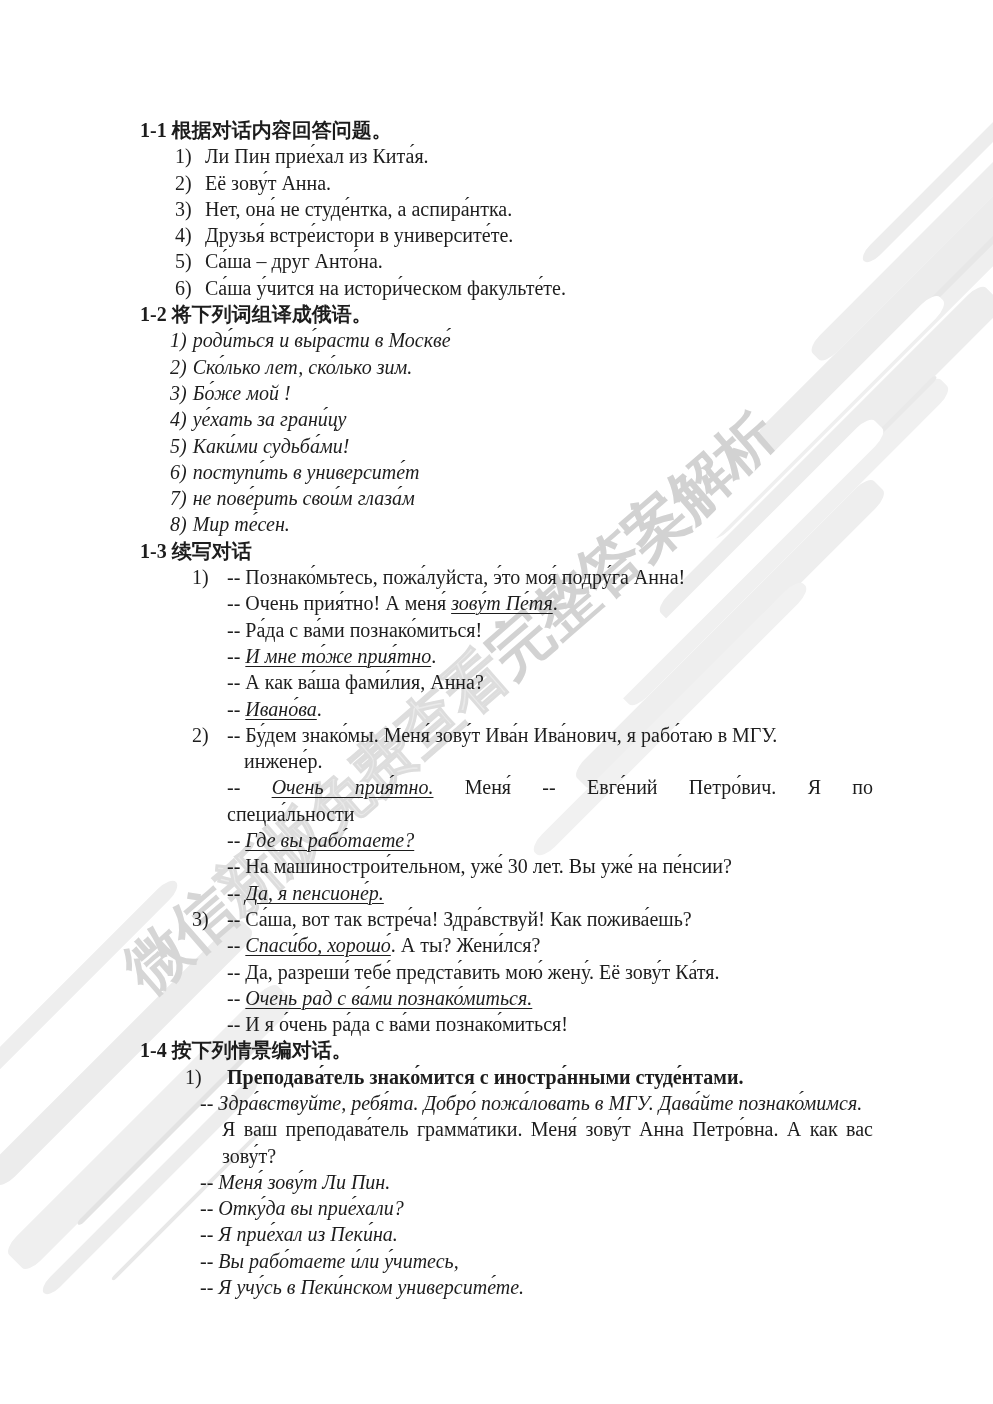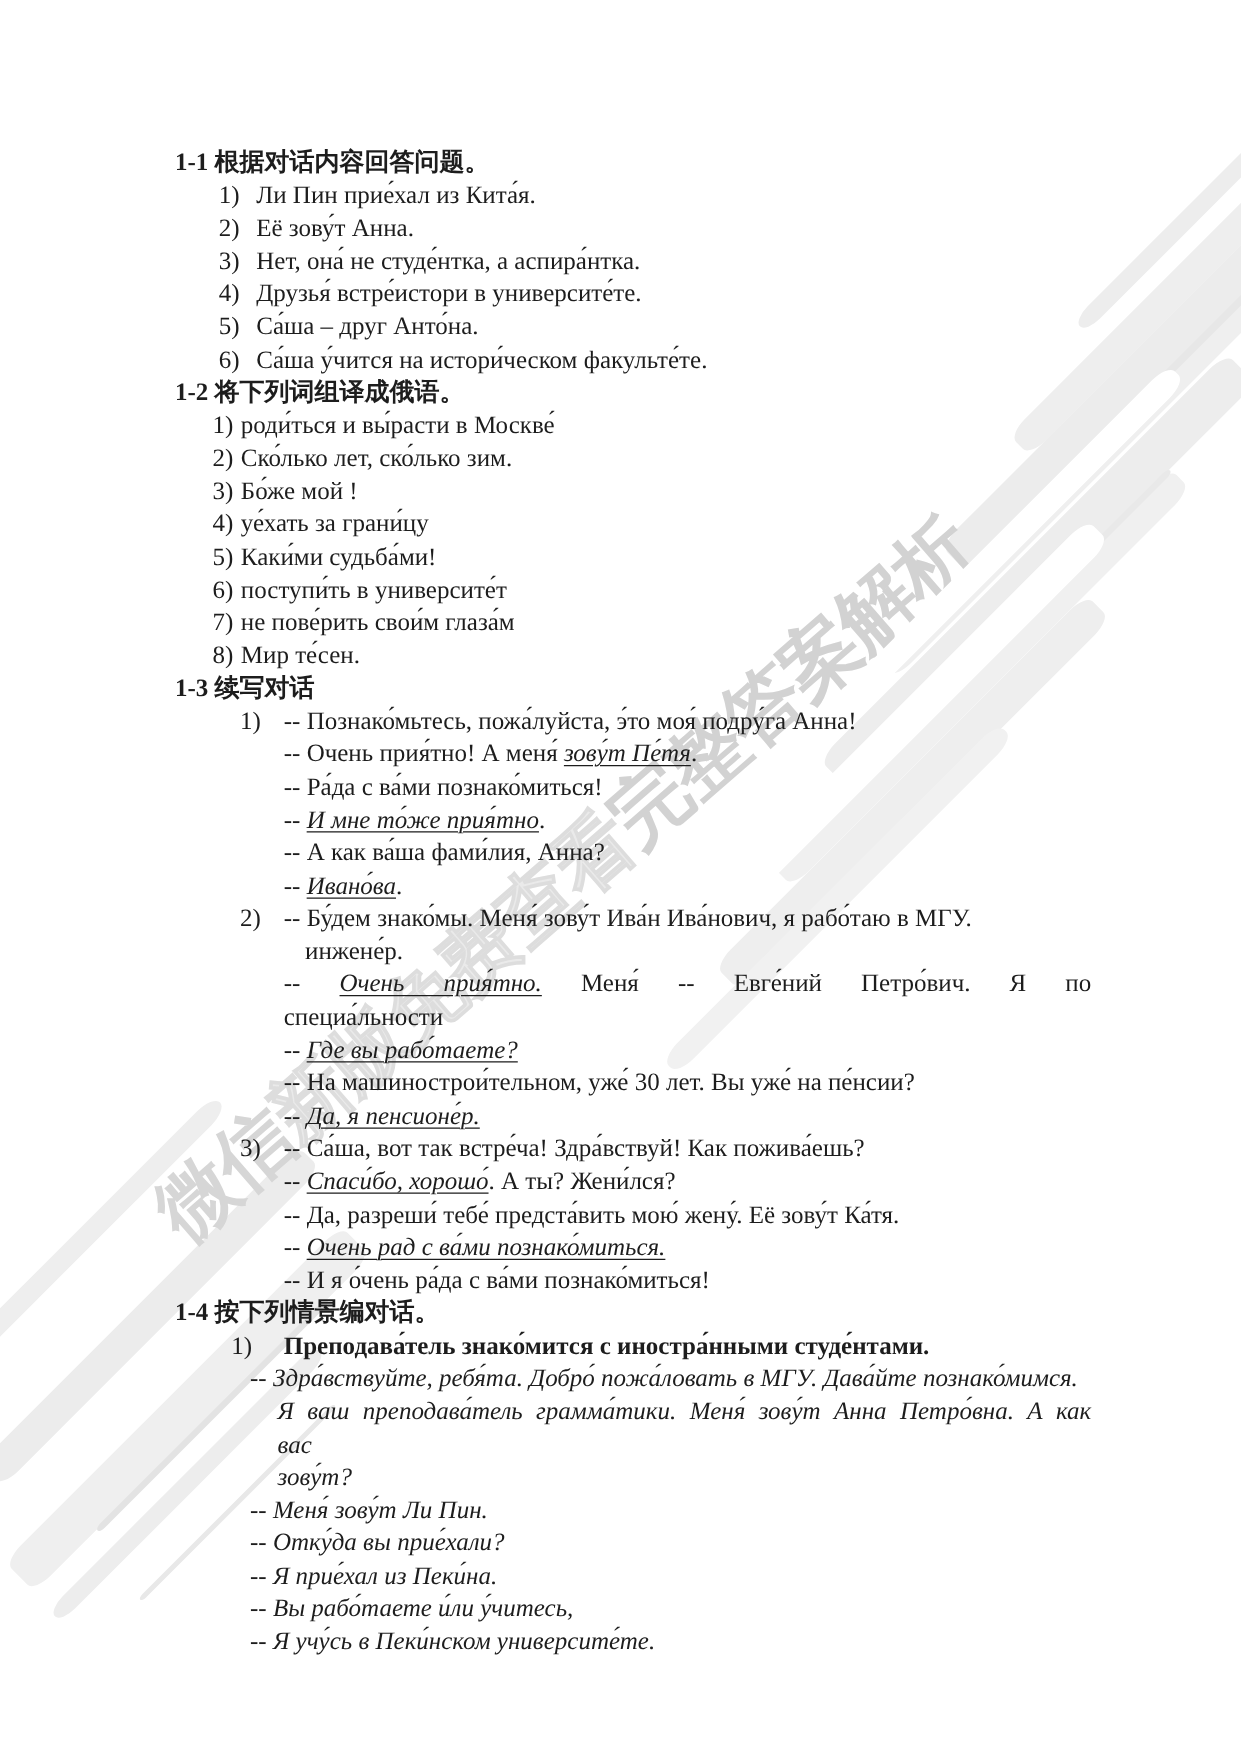--- a/index.html
+++ b/index.html
@@ -38,27 +38,27 @@
   }
   .wm-solid   { color:#d6d6d6; }
   .wm-outline { color:#eaeaea; -webkit-text-stroke:1px #dddddd; }
   .wm-solid2  { color:#d2d2d2; }
   
   .content { position:absolute; left:140px; top:117px; width:733px; z-index:3; }
   .line { position:relative; line-height:26.3px; min-height:26.3px; }
   .h  { font-weight:bold; }
   .num { white-space:pre; }
   .i1 { padding-left:65px; } .i1 > .num { position:absolute; left:35px; }
-  .i2 { padding-left:30px; } .i2 > .num { margin-right:6px; }
+  .i2 { padding-left:30px;font-style:italic; } .i2 > .num { margin-right:6px; }
   .d1 { padding-left:87px; } .d1 > .num { position:absolute; left:52px; }
   .d2 { padding-left:87px; }
   .c2 { padding-left:104px; }
   .n4 { padding-left:87px; font-weight:bold; } .n4 > .num { position:absolute; left:45px; font-weight:normal; }
   .d4 { padding-left:60px;font-style:italic; }
-  .c4 { padding-left:82px;font-style:italic; }
+  .c4 { padding-left:82px; }
   .jwide   { word-spacing:9.5px; text-align:justify; text-align-last:justify; }
   .jslight { word-spacing:3px;   text-align:justify; text-align-last:justify; }
   .u { text-decoration:underline; text-underline-offset:3px; text-decoration-thickness:1px;font-style:italic; }
 </style>
 </head>
 <body>
 
 <div class="page">
 
   <div class="stroke s1"></div>

